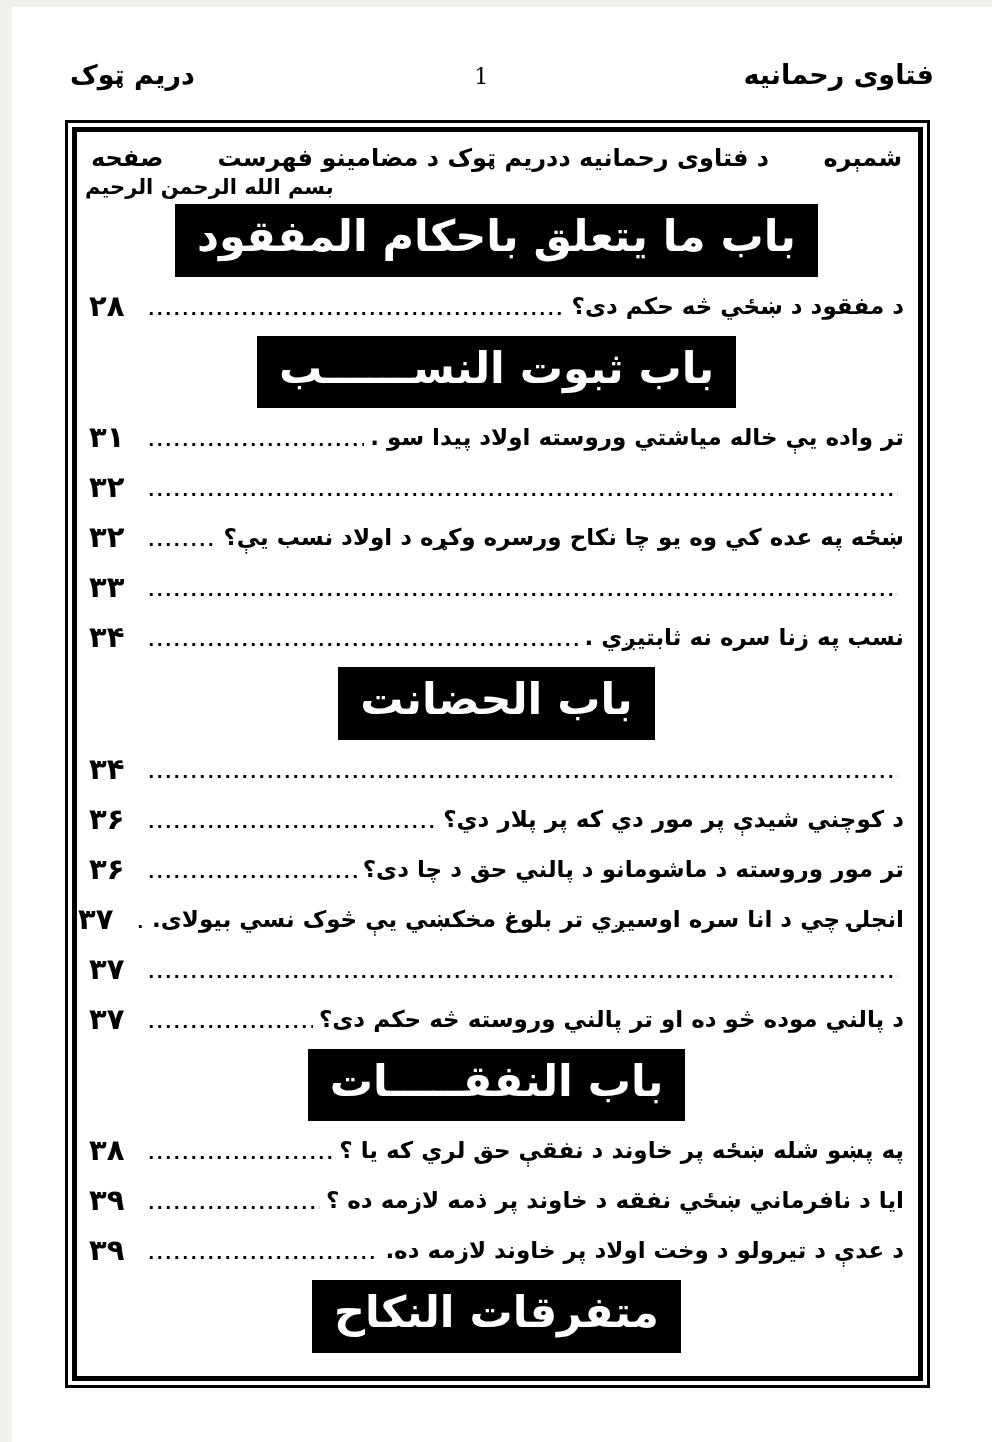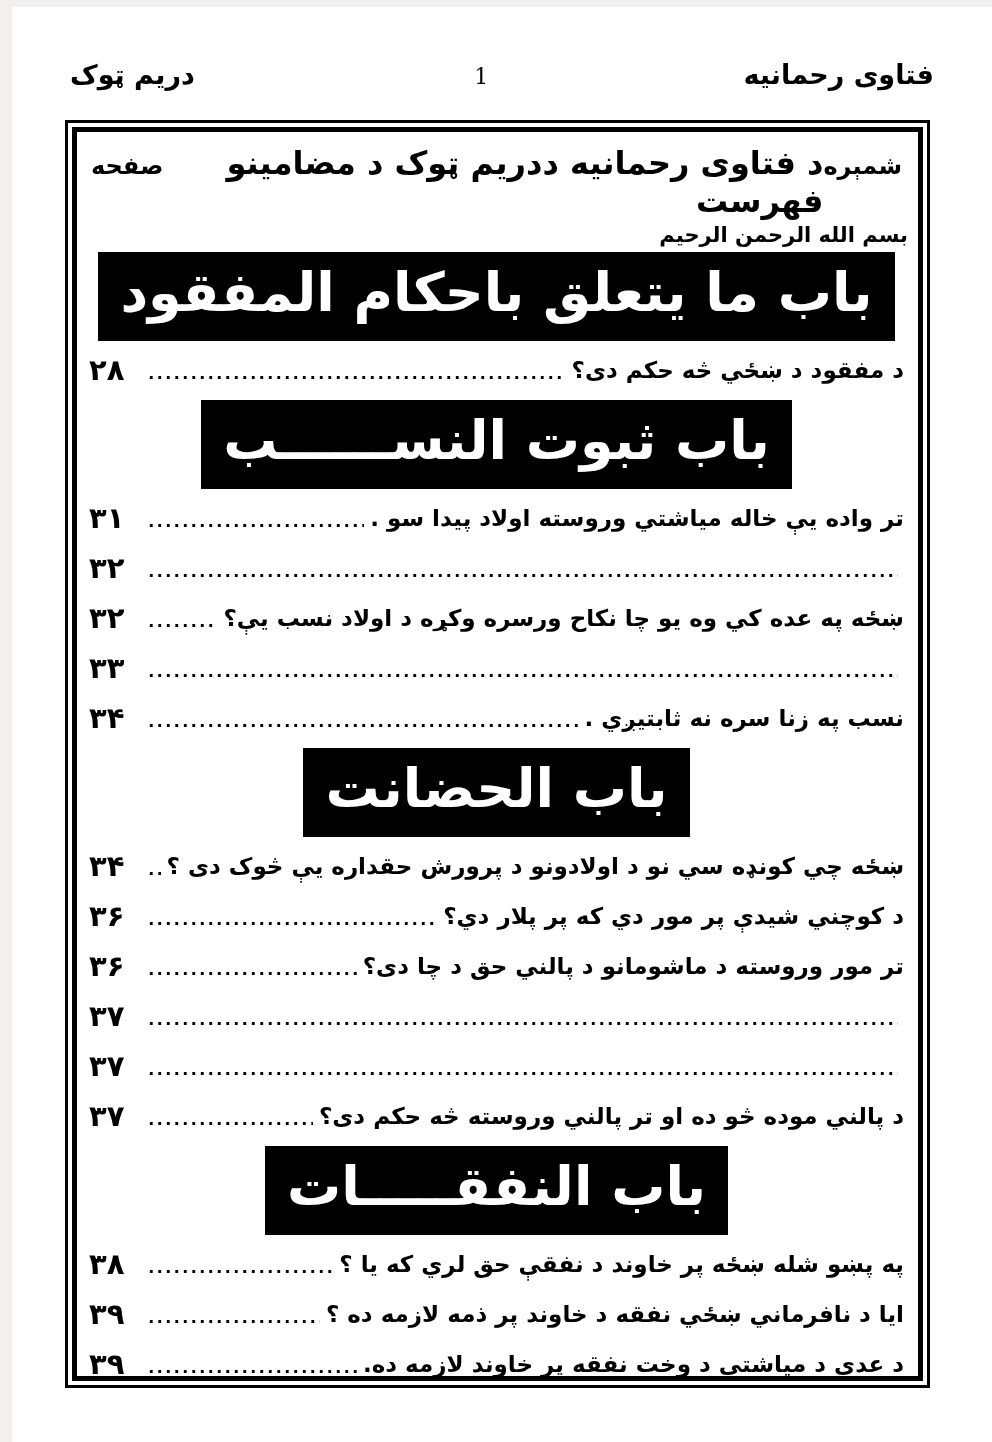--- a/index.html
+++ b/index.html
@@ -39,28 +39,28 @@
     width:100%; height:100%; box-sizing:border-box;
     padding:6px 10px 0 8px;
     display:flex; flex-direction:column;
     overflow:hidden;
   }
   .toc-header {
     display:flex; justify-content:space-between; align-items:baseline;
     font-weight:bold; font-size:24px;
     padding:6px 6px 0 6px;
   }
-  .toc-header .mid { font-size:32px; }
+  .toc-header .mid { font-size:24px; }
   .bismillah {
-    text-align:right; font-weight:bold; font-size:21px;
+    text-align:left; font-weight:bold; font-size:21px;
     margin-top:3px;
   }
   .banner {
     background:#000; color:#fff;
-    font-weight:bold; font-size:54px; line-height:1.5;
+    font-weight:bold; font-size:43px; line-height:1.5;
     width:max-content; max-width:96%;
     margin:5px auto 4px auto;
     padding:0 22px 8px 22px;
     text-align:center; white-space:nowrap;
   }
   .entry {
     display:flex; align-items:center;
     min-height:50px;
     font-weight:bold; font-size:23px;
     padding:0 4px;
@@ -127,35 +127,35 @@
     <span class="leader"></span>
     <span class="pagenum">۳۳</span>
   </div>
           <div class="entry">
     <span class="entry-text">نسب په زنا سره نه ثابتیږي .</span>
     <span class="leader"></span>
     <span class="pagenum">۳۴</span>
   </div>
           <div class="banner">باب الحضانت</div>
           <div class="entry">
-    <span class="entry-text">ښځه چي کونډه سي نو د اولادونو د پرورش حقداره یې څوک دی ؟</span>
     <span class="leader"></span>
     <span class="pagenum">۳۴</span>
   </div>
           <div class="entry">
     <span class="entry-text">د کوچني شیدې پر مور دي که پر پلار دي؟</span>
     <span class="leader"></span>
     <span class="pagenum">۳۶</span>
   </div>
           <div class="entry">
     <span class="entry-text">تر مور وروسته د ماشومانو د پالني حق د چا دی؟</span>
     <span class="leader"></span>
     <span class="pagenum">۳۶</span>
   </div>
           <div class="entry">
+    <span class="entry-text">انجلۍ چي د انا سره اوسیږي تر بلوغ مخکښي یې څوک نسي بیولای.</span>
     <span class="leader"></span>
     <span class="pagenum">۳۷</span>
   </div>
           <div class="entry">
     <span class="leader"></span>
     <span class="pagenum">۳۷</span>
   </div>
           <div class="entry">
     <span class="entry-text">د پالني موده څو ده او تر پالني وروسته څه حکم دی؟</span>
     <span class="leader"></span>
@@ -166,21 +166,21 @@
     <span class="entry-text">په پښو شله ښځه پر خاوند د نفقې حق لري که یا ؟</span>
     <span class="leader"></span>
     <span class="pagenum">۳۸</span>
   </div>
           <div class="entry">
     <span class="entry-text">ایا د نافرماني ښځي نفقه د خاوند پر ذمه لازمه ده ؟</span>
     <span class="leader"></span>
     <span class="pagenum">۳۹</span>
   </div>
           <div class="entry">
-    <span class="entry-text">د عدې د میاشتي د وخت نفقه پر خاوند لازمه ده.</span>
+    <span class="entry-text">د عدې د تیرولو د وخت اولاد پر خاوند لازمه ده.</span>
     <span class="leader"></span>
     <span class="pagenum">۳۹</span>
   </div>
           <div class="banner">متفرقات النکاح</div>
         </div>
 
     </div>
   </div>
 
 </div>

